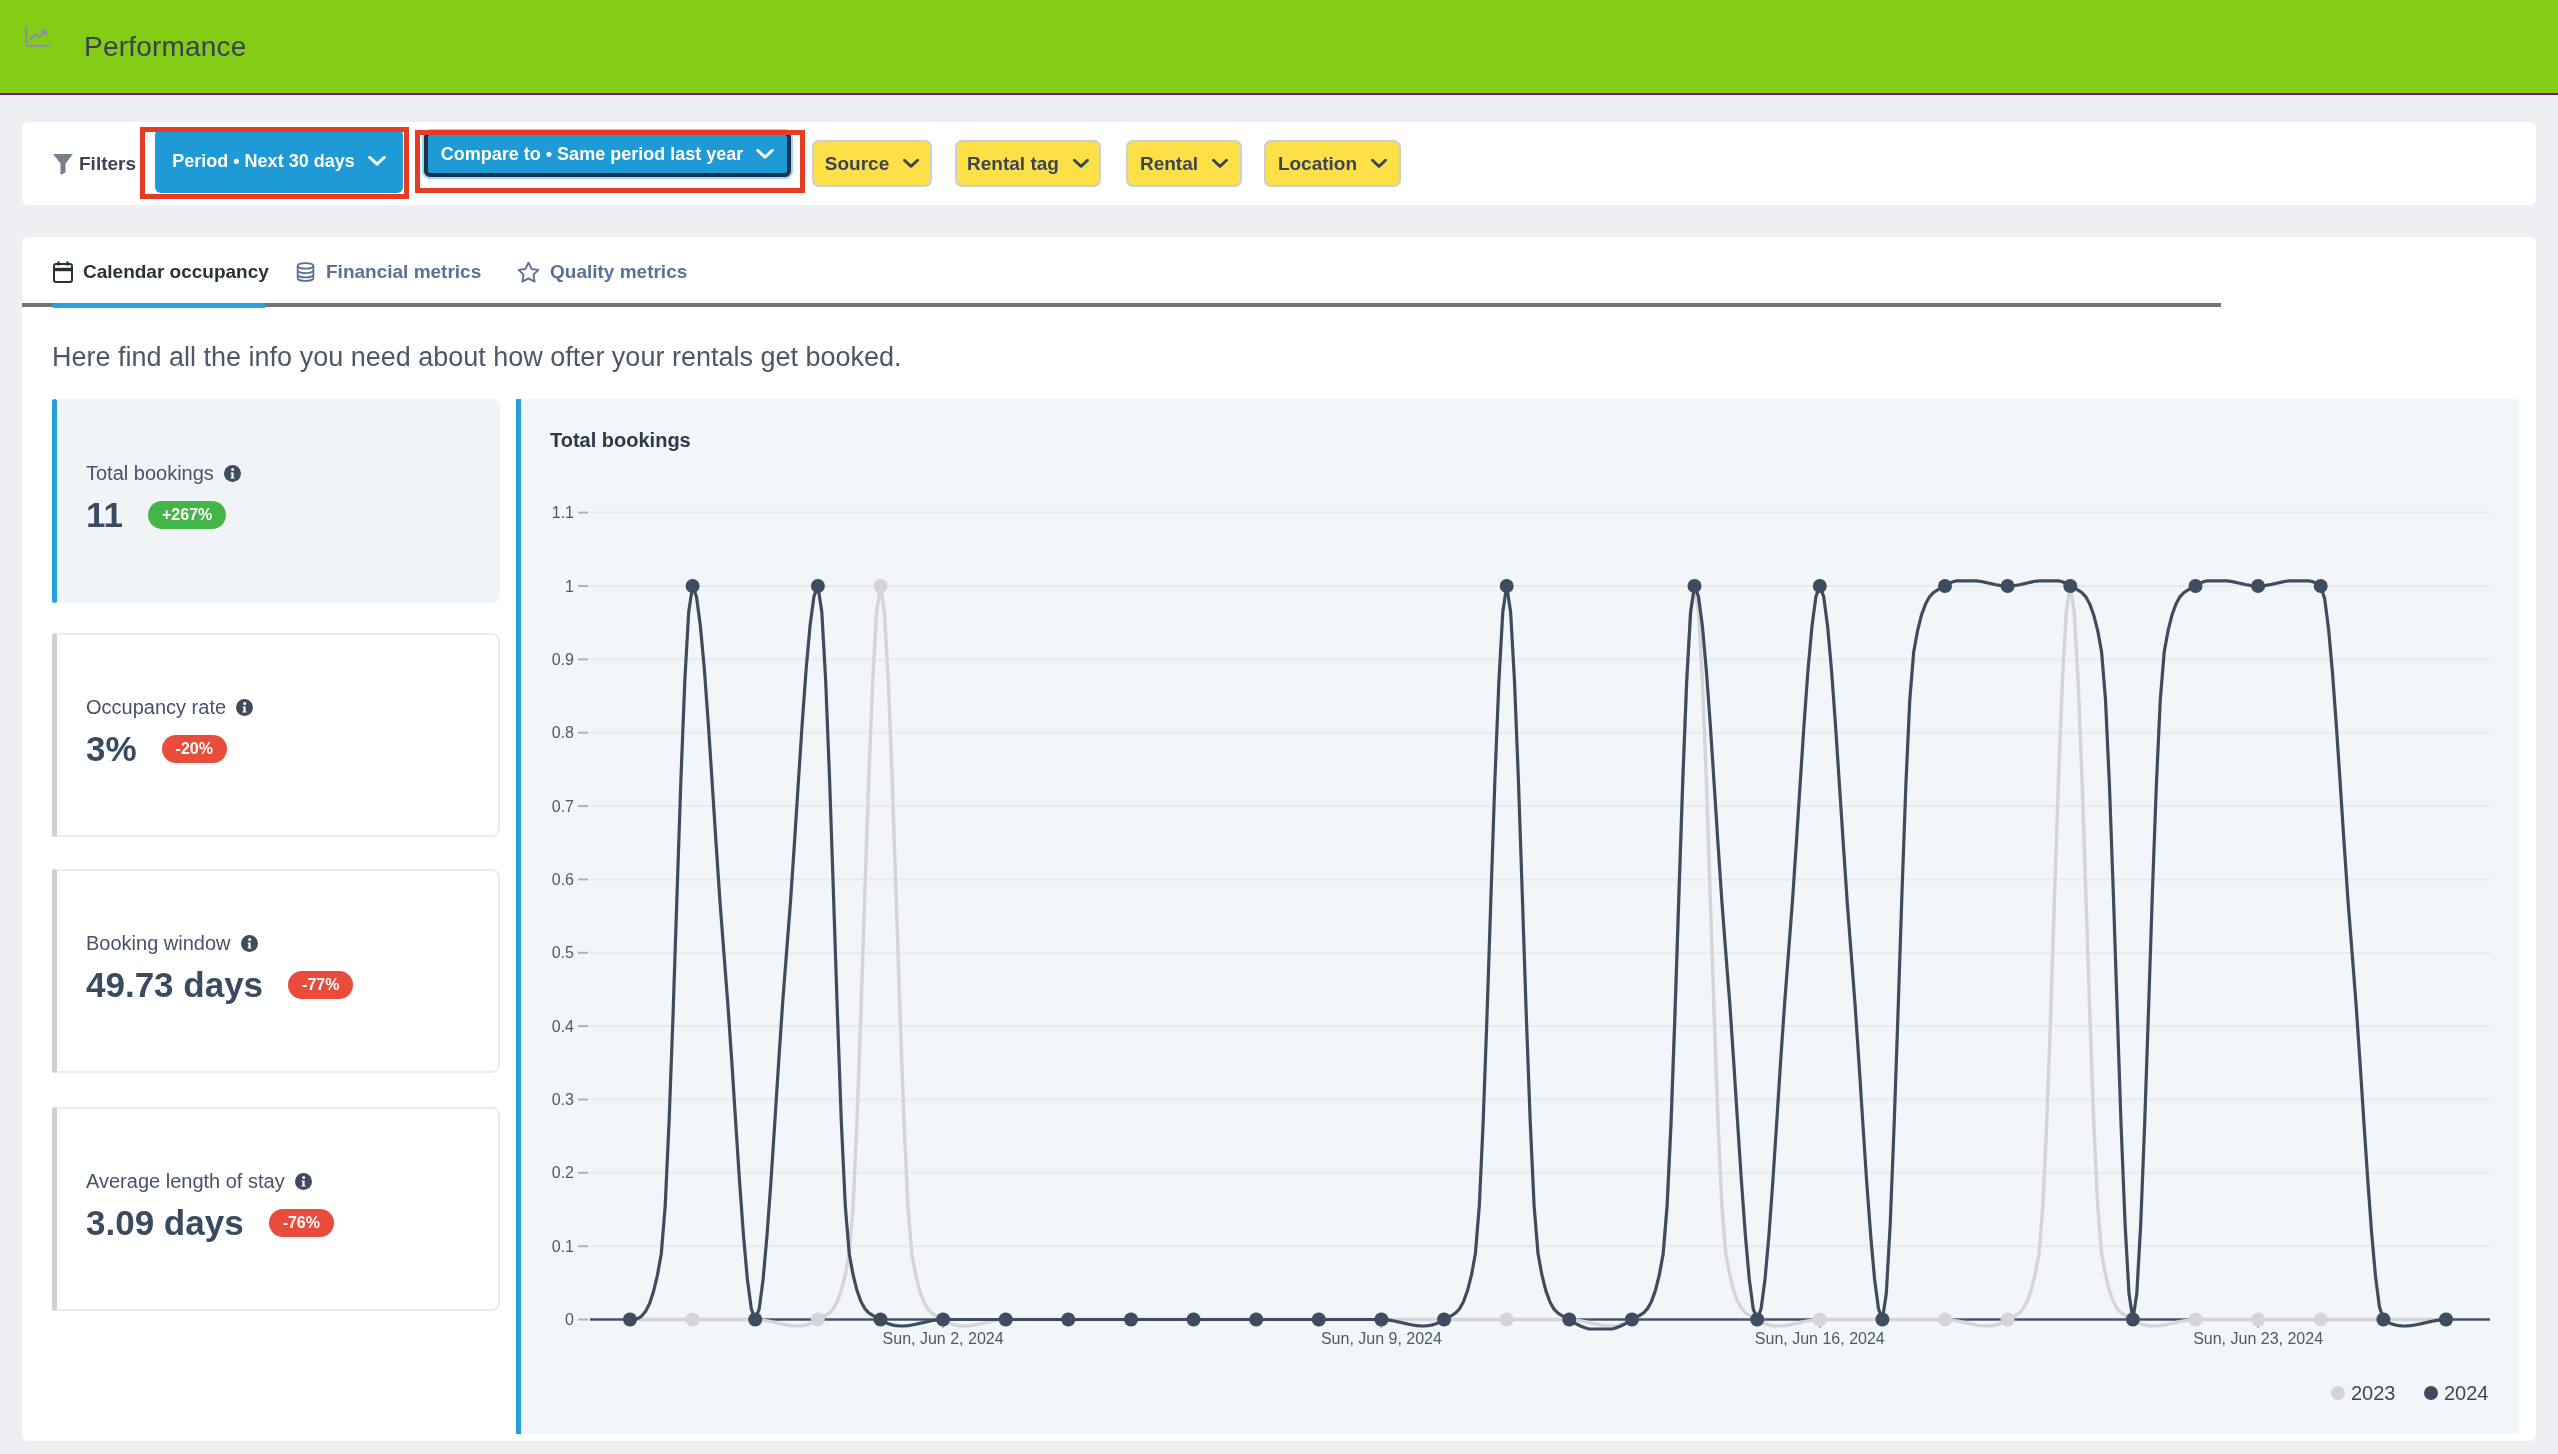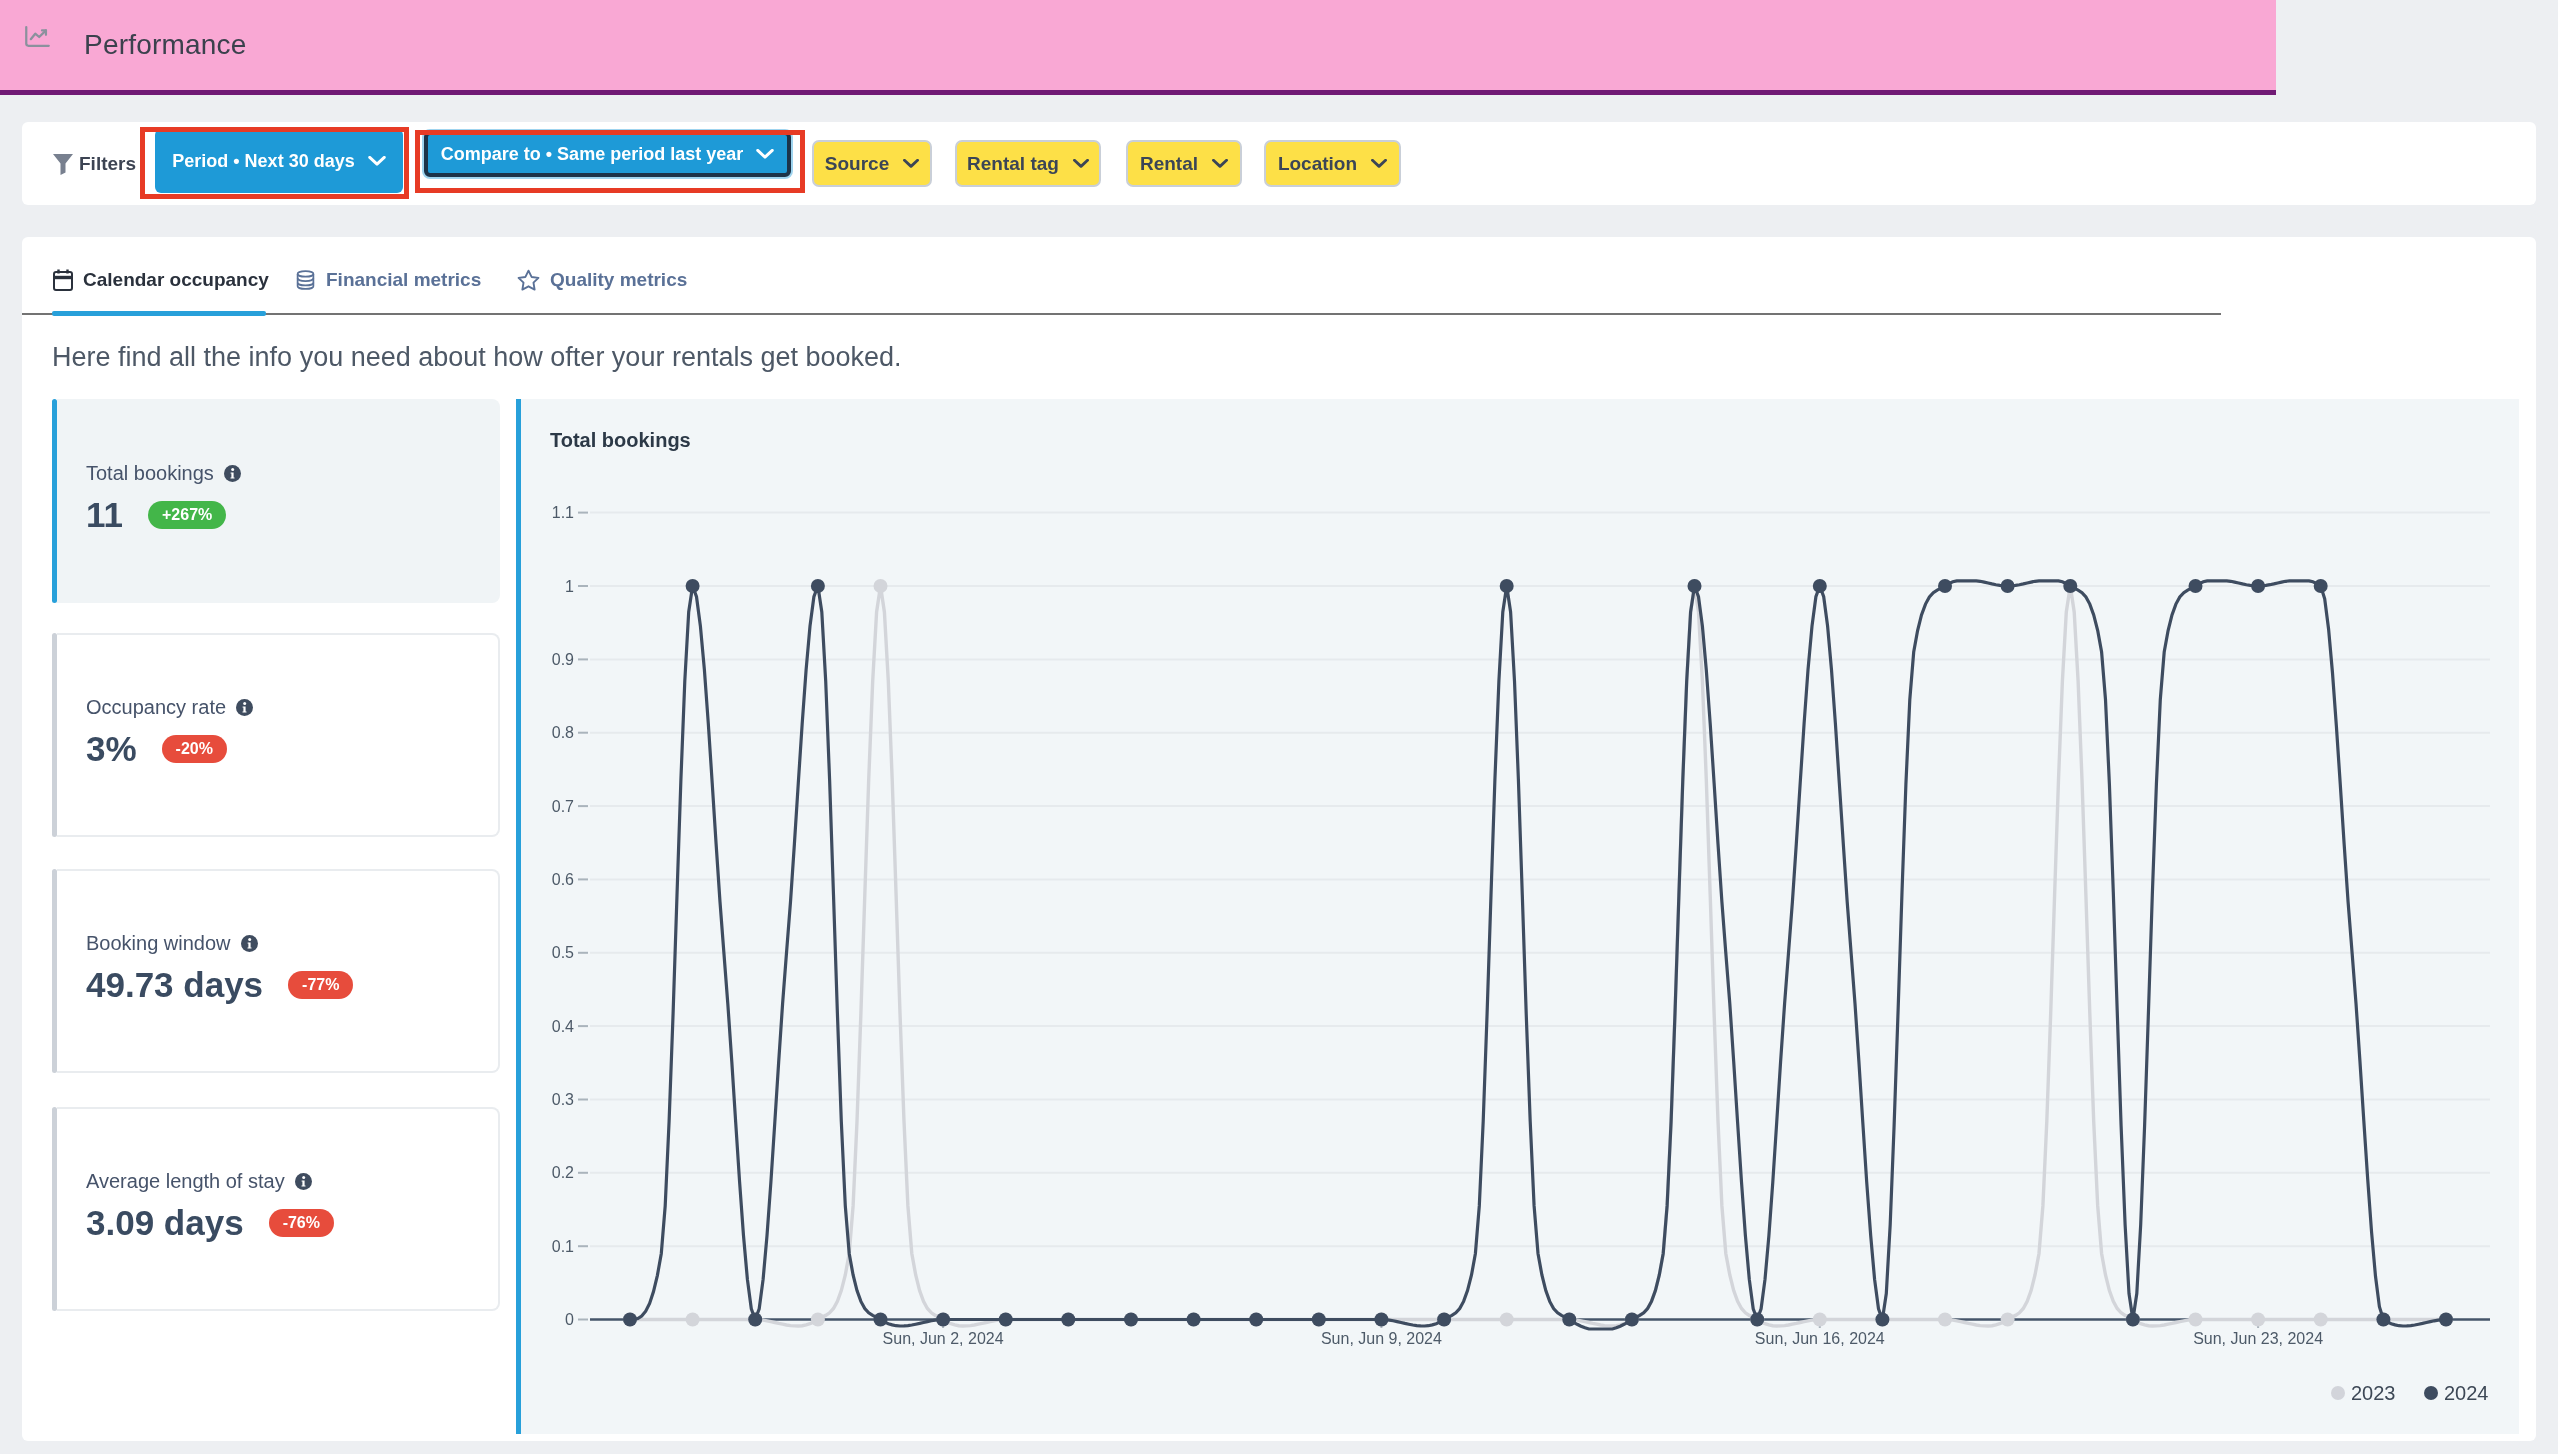--- a/index.html
+++ b/index.html
@@ -1,26 +1,26 @@
 <!DOCTYPE html>
 <html><head>
 <meta charset="utf-8">
 <style>
 *{margin:0;padding:0;box-sizing:border-box}
 html,body{width:2558px;height:1454px;font-family:"Liberation Sans",sans-serif;background:#edeff2;overflow:hidden}
 .abs{position:absolute}
-.hdr{position:absolute;left:0;top:0;width:2276px;height:95px;background:#f9a8d4;border-bottom:5px solid #701a75}
+.hdr{position:absolute;left:0;top:0;width:2558px;height:95px;background:#84cc16;border-bottom:2px solid #701a75}
 .hdr h1{position:absolute;left:84px;top:50%;transform:translateY(-50%);font-size:28px;font-weight:400;color:#3b414d;letter-spacing:.2px}
 .filters{position:absolute;left:22px;top:122px;width:2514px;height:83px;background:#fff;border-radius:6px}
 .fl-label{position:absolute;left:79px;top:122px;height:83px;display:flex;align-items:center;font-size:19px;font-weight:700;color:#3d4453}
 .btn-blue{position:absolute;background:#1e9ad7;border-radius:6px;color:#fff;font-size:18px;font-weight:700;display:flex;align-items:center;justify-content:center;gap:13px}
 .btn-w{position:absolute;top:140px;height:47px;background:#fde047;border:2px solid #c9cfd8;border-radius:7px;color:#3b4556;font-size:19px;font-weight:700;display:flex;align-items:center;justify-content:center;gap:14px}
 .redbox{position:absolute;border:5px solid #e73b25}
 .card{position:absolute;left:22px;top:237px;width:2514px;height:1204px;background:#fff;border-radius:6px}
-.tabs{position:absolute;left:0;top:8px;width:2199px;height:70px;border-bottom:2px solid #737373}
+.tabs{position:absolute;left:0;top:0;width:2199px;height:70px;border-bottom:4px solid #737373}
 .tab{position:absolute;top:0;height:70px;display:flex;align-items:center;gap:10px;font-size:19px}
 .tab.active{color:#2a313c;font-weight:700}
 .tab.inactive{color:#5a7197;font-weight:700}
 .underline{position:absolute;left:30px;top:66px;width:214px;height:5px;background:#28a0da;border-radius:2px}
 .desc{position:absolute;left:30px;top:105px;font-size:27px;color:#4d5866}
 .mcard{position:absolute;left:30px;width:448px;height:204px;border-radius:8px}
 .mcard .bar{position:absolute;left:0;top:0;width:5px;height:204px;border-radius:3px}
 .mcard .body{position:absolute;left:5px;top:0;width:443px;height:204px;border-radius:0 8px 8px 0;border:2px solid #e9ecef;border-left:none}
 .mcard.sel .body{background:#f0f4f6;border:none}
 .mlabel{position:absolute;left:34px;top:63px;font-size:20px;color:#46536a;display:flex;align-items:center;gap:10px}

